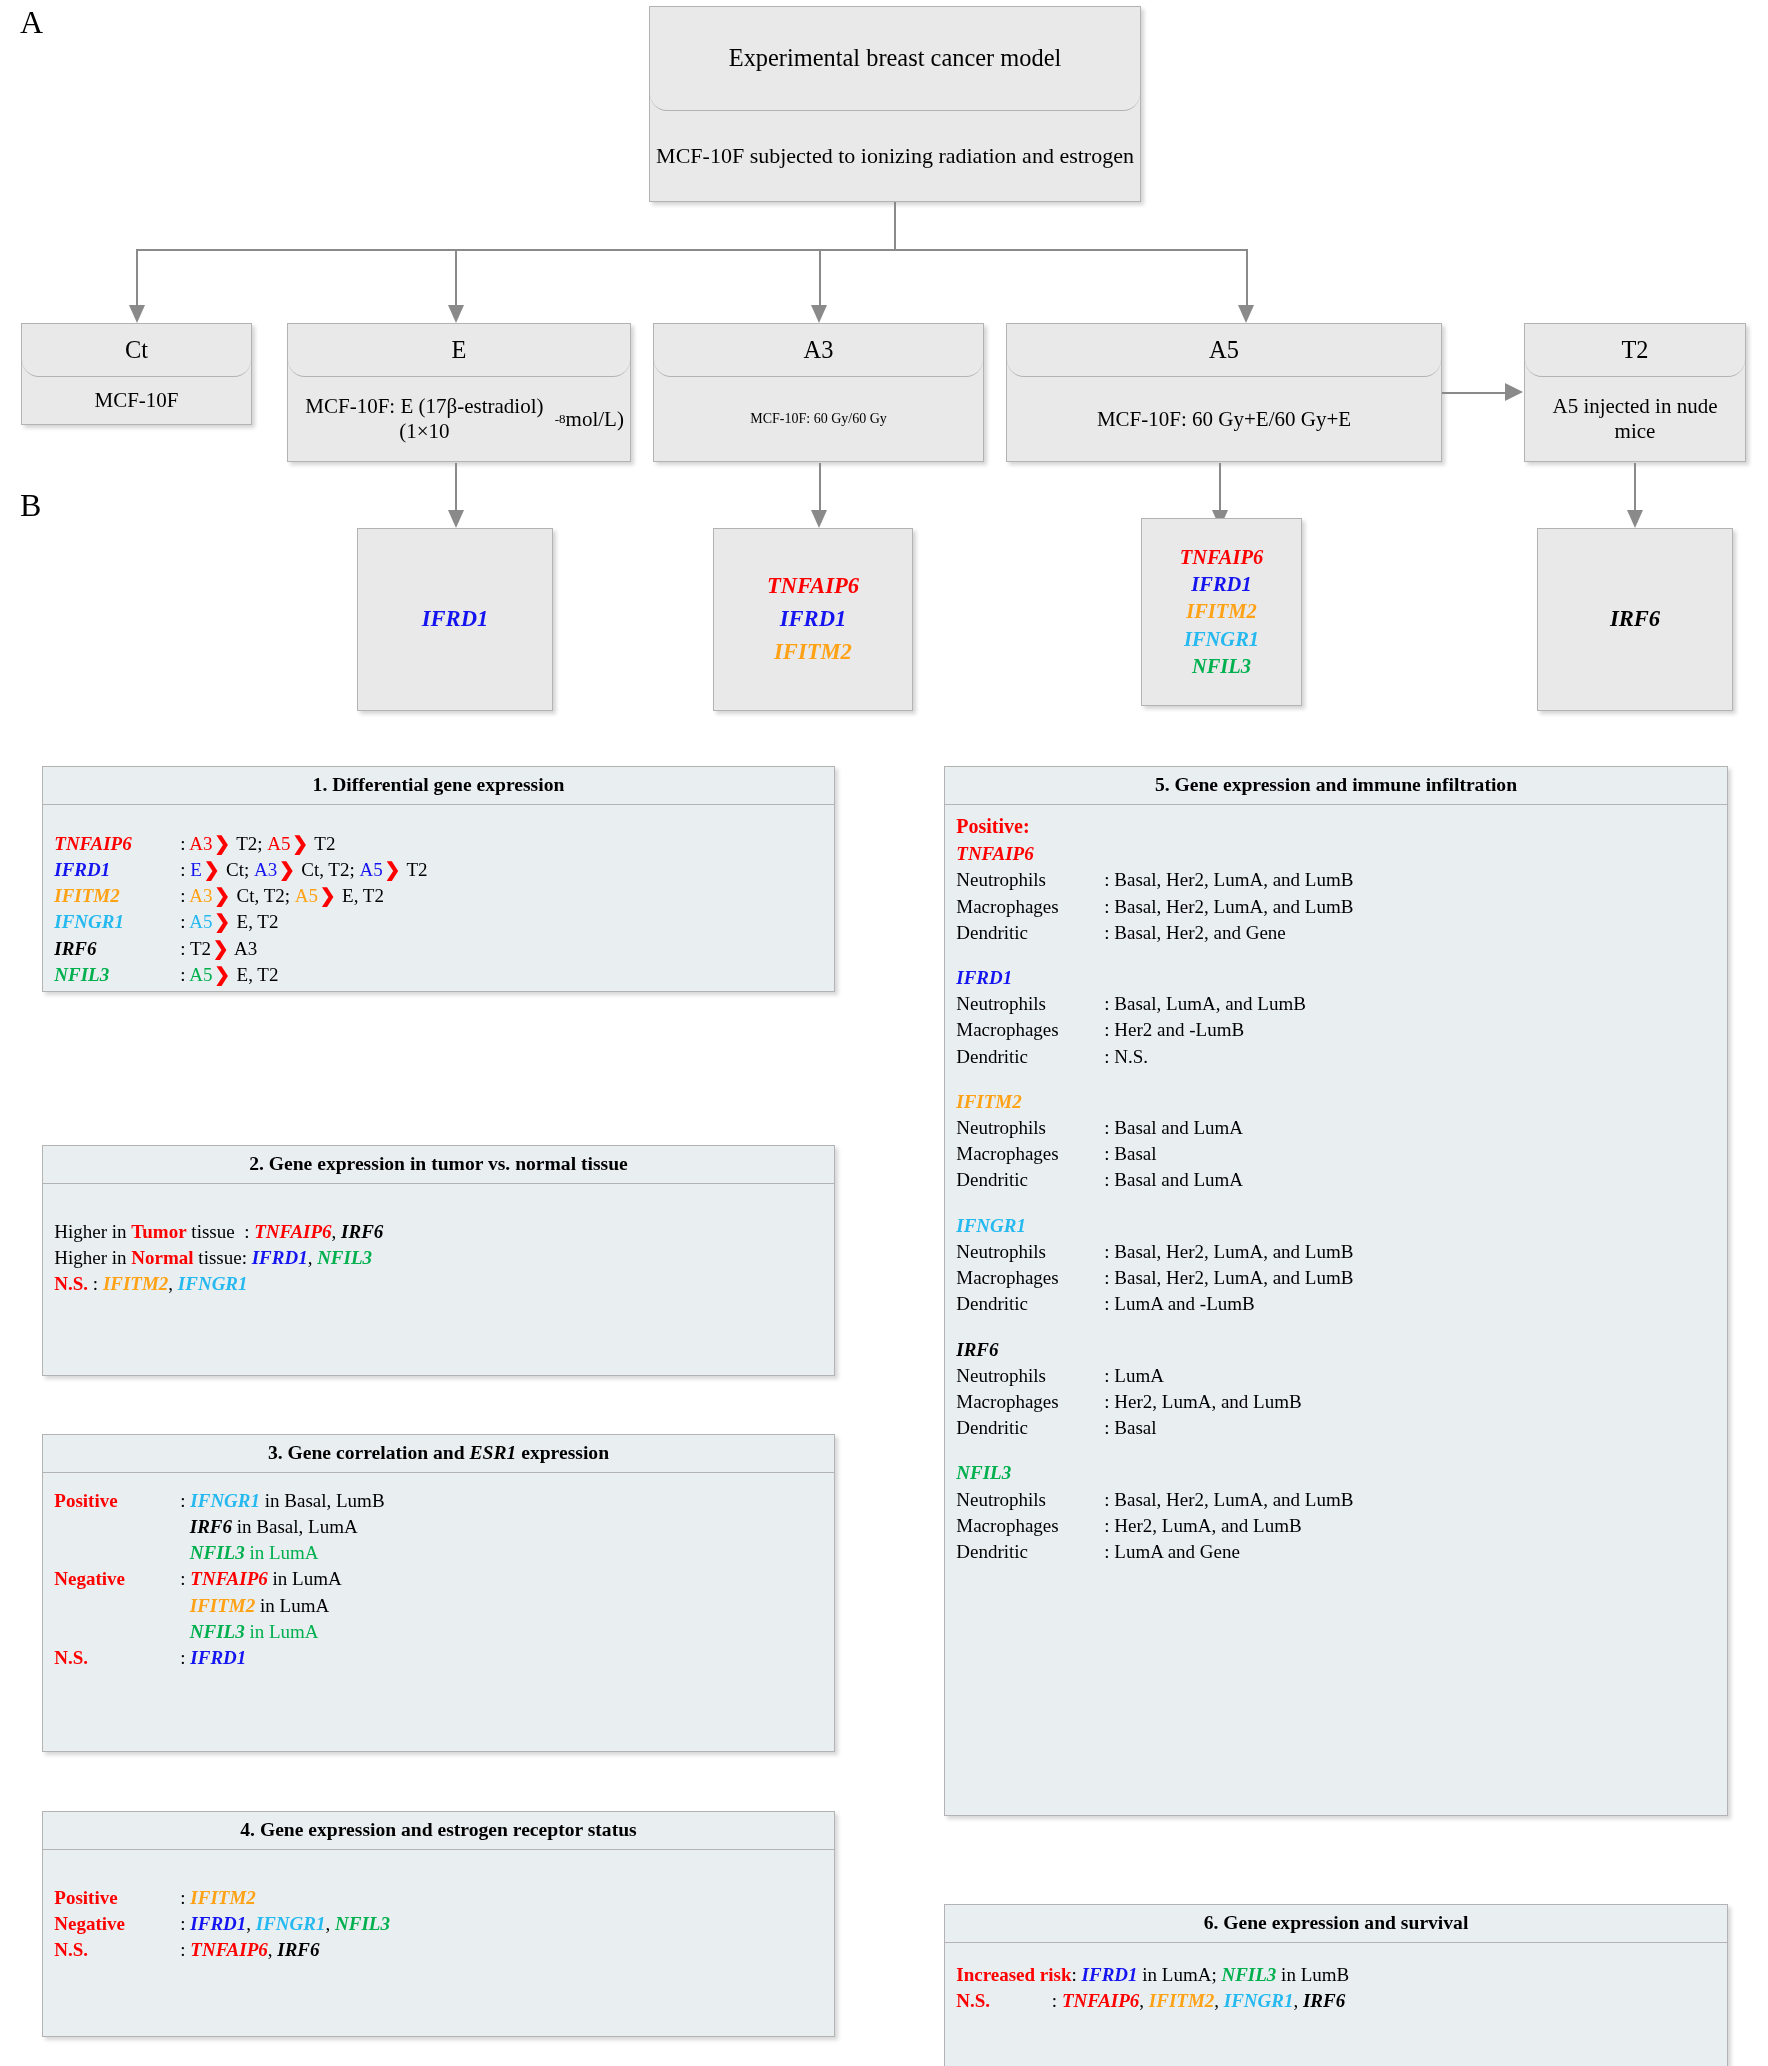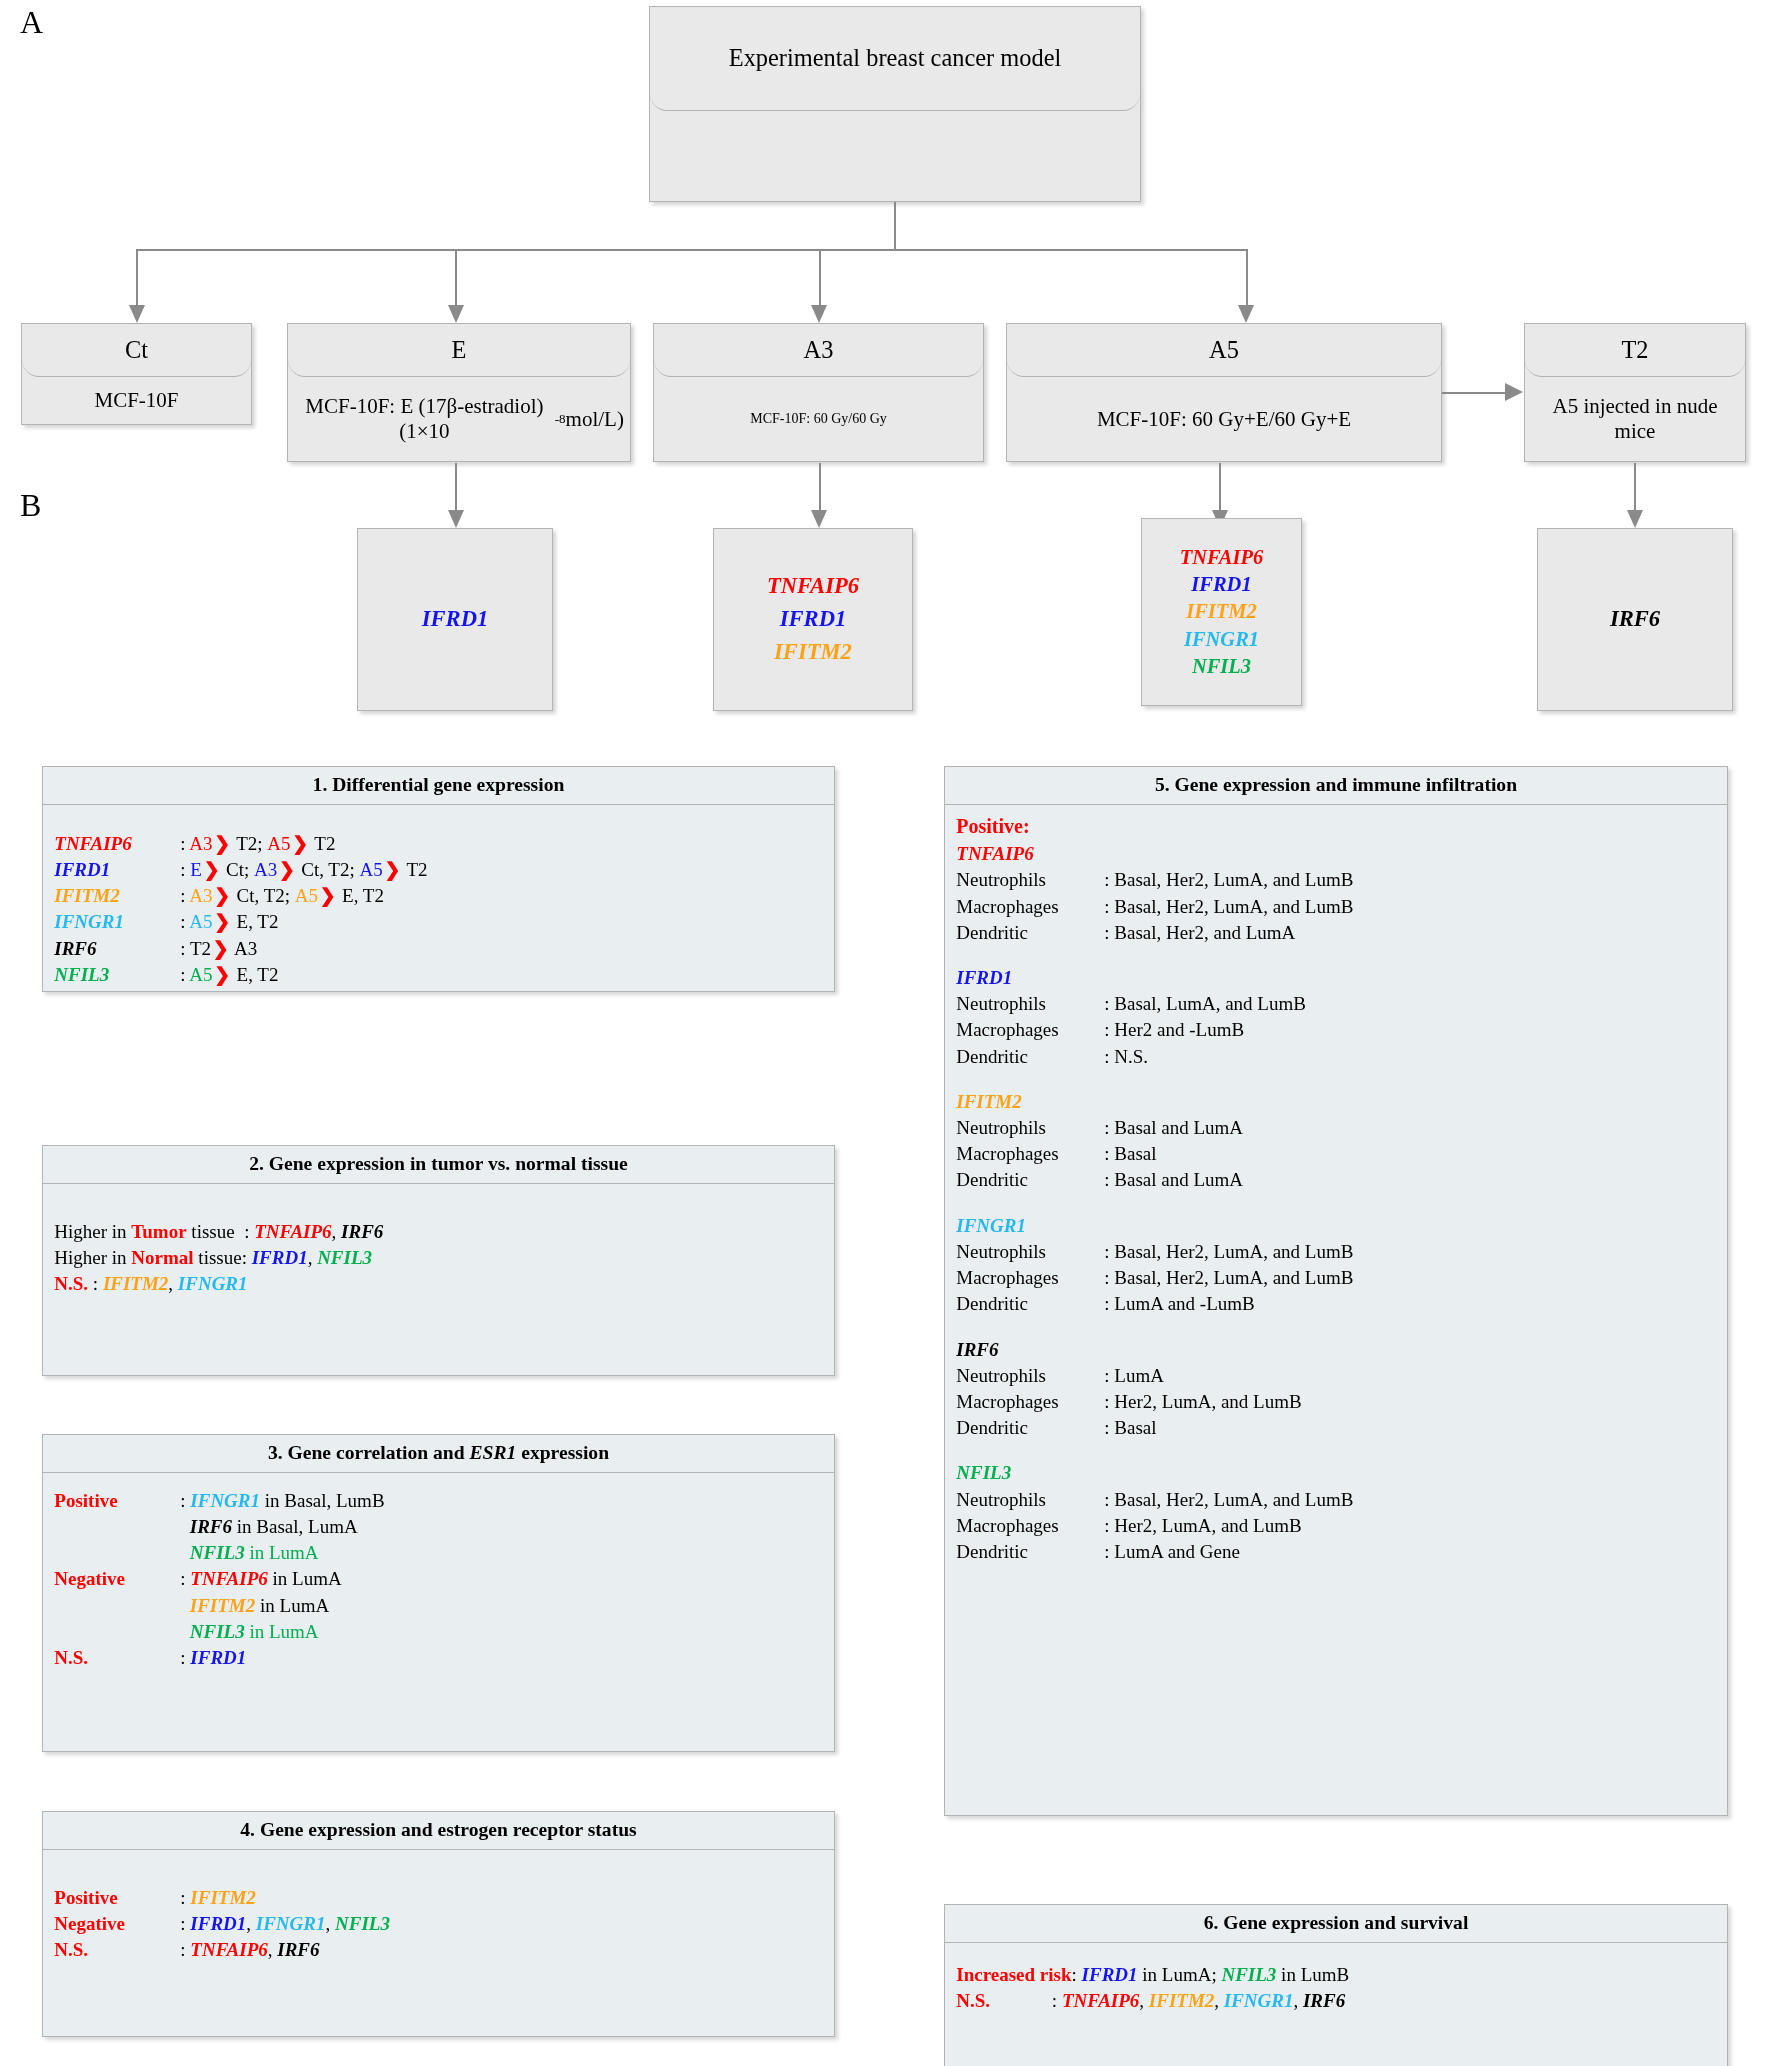--- a/index.html
+++ b/index.html
@@ -75,20 +75,21 @@
   sup{ font-size:.62em; vertical-align:super; }
 </style>
 </head>
 <body>
 
 <div class="panel-letter" style="left:20px; top:3.5px;">A</div>
 <div class="panel-letter" style="left:20px; top:487px;">B</div>
 
 <div class="fbox" style="left:649px; top:6.1px; width:492px; height:196px;">
   <div class="cell top" style="height:104px; font-size:24.4px;">Experimental breast cancer model</div>
+  <div class="cell" style="flex:1; font-size:22px;">MCF-10F subjected to ionizing radiation and estrogen</div>
 </div>
 
 <div class="vline" style="left:894px; top:202px; height:48px;"></div>
 <div class="hline" style="left:136px; top:249px; width:1111px;"></div>
 <div class="vline" style="left:136px; top:249px; height:59px;"></div>
 <div class="arrow-down" style="left:129px; top:305px;"></div>
 <div class="vline" style="left:455px; top:249px; height:59px;"></div>
 <div class="arrow-down" style="left:448px; top:305px;"></div>
 <div class="vline" style="left:819px; top:249px; height:59px;"></div>
 <div class="arrow-down" style="left:811px; top:305px;"></div>
@@ -210,21 +211,21 @@
     </div>
 </div>
 
 <div class="spanel" style="left:944px; top:766px; width:784px; height:1050px;">
   <div class="sp-head">5. Gene expression and immune infiltration</div>
   <div class="sp-body" id="p5-body" style="padding-top:7.8px;">
       <div class="red bold" style="font-size: 20px;">Positive:</div>
       <div style="margin-top: 0.9px;"><span class="ital bold g-tnfaip6">TNFAIP6</span></div>
       <div class="row"><span style="display: inline-block; width: 148px;">Neutrophils</span><span>: Basal, Her2, LumA, and LumB</span></div>
       <div class="row"><span style="display: inline-block; width: 148px;">Macrophages</span><span>: Basal, Her2, LumA, and LumB</span></div>
-      <div class="row"><span style="display: inline-block; width: 148px;">Dendritic</span><span>: Basal, Her2, and LumA</span></div>
+      <div class="row"><span style="display: inline-block; width: 148px;">Dendritic</span><span>: Basal, Her2, and Gene</span></div>
       <div style="margin-top: 19px;"><span class="ital bold g-ifrd1">IFRD1</span></div>
       <div class="row"><span style="display: inline-block; width: 148px;">Neutrophils</span><span>: Basal, LumA, and LumB</span></div>
       <div class="row"><span style="display: inline-block; width: 148px;">Macrophages</span><span>: Her2 and -LumB</span></div>
       <div class="row"><span style="display: inline-block; width: 148px;">Dendritic</span><span>: N.S.</span></div>
       <div style="margin-top: 19px;"><span class="ital bold g-ifitm2">IFITM2</span></div>
       <div class="row"><span style="display: inline-block; width: 148px;">Neutrophils</span><span>: Basal and LumA</span></div>
       <div class="row"><span style="display: inline-block; width: 148px;">Macrophages</span><span>: Basal</span></div>
       <div class="row"><span style="display: inline-block; width: 148px;">Dendritic</span><span>: Basal and LumA</span></div>
       <div style="margin-top: 19px;"><span class="ital bold g-ifngr1">IFNGR1</span></div>
       <div class="row"><span style="display: inline-block; width: 148px;">Neutrophils</span><span>: Basal, Her2, LumA, and LumB</span></div>

